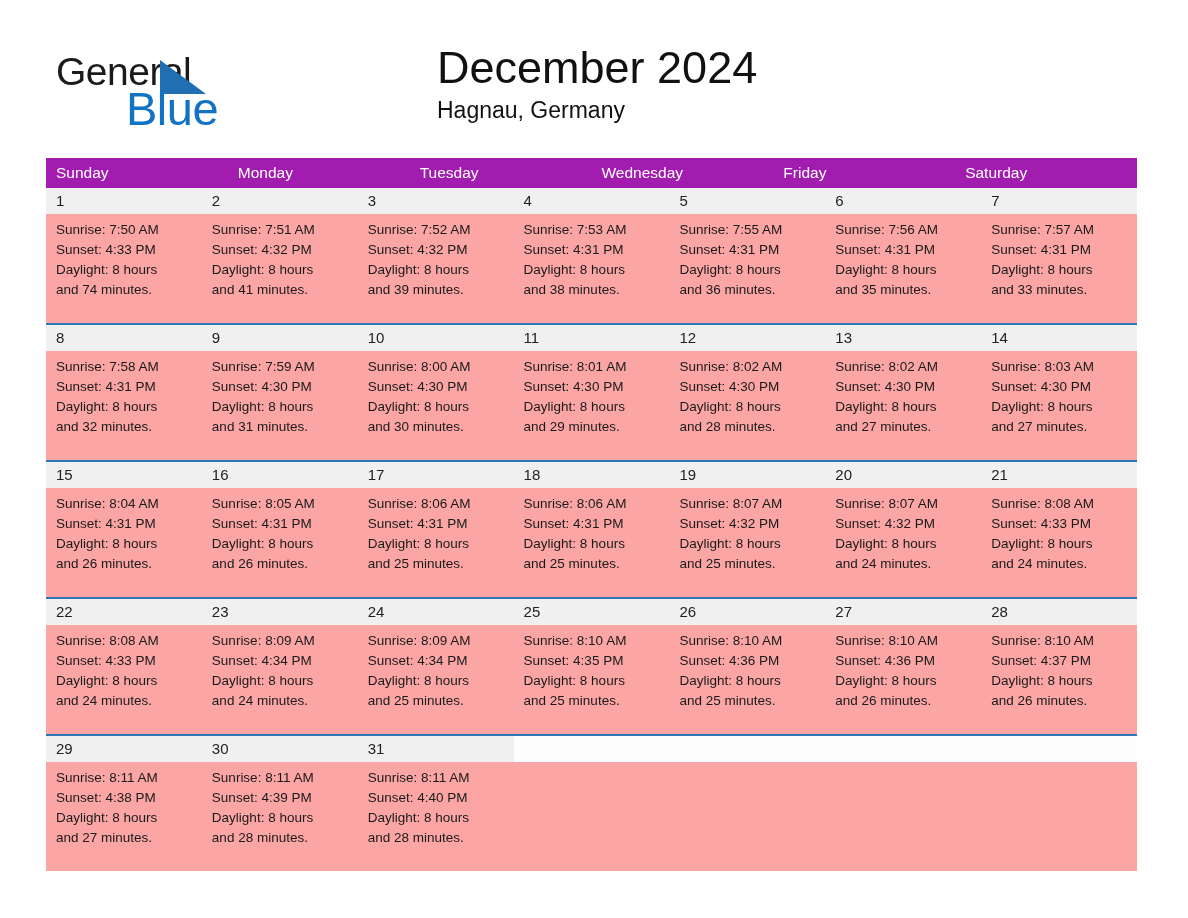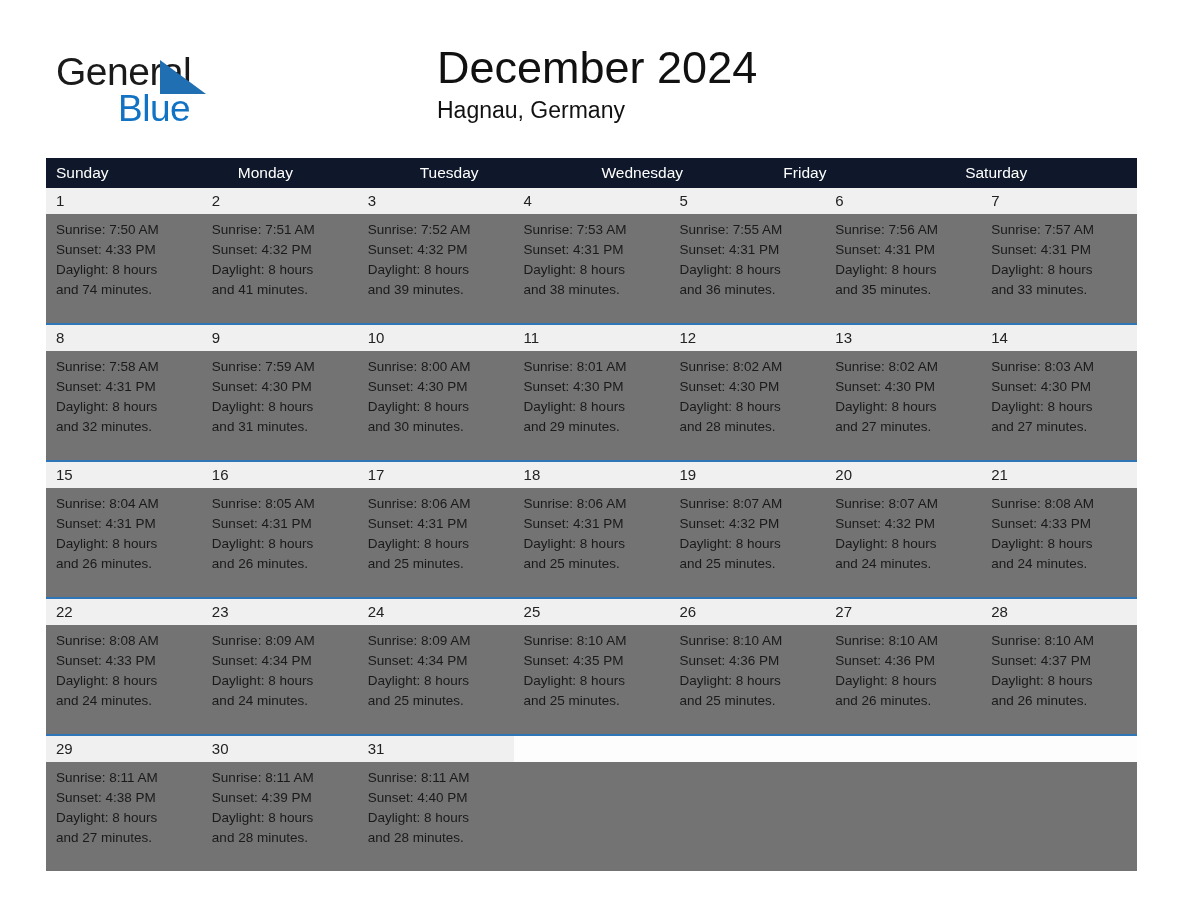--- a/index.html
+++ b/index.html
@@ -47,23 +47,23 @@
     position: absolute;
     left: 104px;
     top: 10px;
     width: 0;
     height: 0;
     border-left: 46px solid #1f6fb2;
     border-top: 34px solid transparent;
   }
   .brand-blue {
     position: absolute;
-    left: 62px;
+    left: 70px;
     top: 37px;
-    font-size: 37px;
+    font-size: 47px;
     color: #1273c4;
     letter-spacing: -0.5px;
     line-height: 44px;
     font-weight: 400;
   }
 
   .title-wrap {
     position: absolute;
     right: 0px;
     top: 0px;
@@ -88,21 +88,21 @@
   
   .calendar {
     position: absolute;
     left: 46px;
     top: 158px;
     width: 1091px;
   }
   .weekday-row {
     display: flex;
     width: 100%;
-    background: #0f172a;
+    background: #a21caf;
     height: 30px;
   }
   .weekday {
     flex: 1 1 0;
     color: #ffffff;
     font-size: 15.5px;
     line-height: 30px;
     padding-left: 10px;
     white-space: nowrap;
     overflow: hidden;
@@ -126,21 +126,21 @@
     color: #222222;
     line-height: 26px;
     padding-left: 10px;
   }
   .date-cell.empty { background: #fdfdfd; }
 
   .week-body {
     display: flex;
     width: 100%;
     height: 109px;
-    background: #737373;
+    background: #fca5a5;
   }
   .info-cell {
     flex: 1 1 0;
     padding: 6px 6px 0 10px;
   }
   .info-line {
     font-size: 13.5px;
     color: #1a1a1a;
     line-height: 20px;
     white-space: nowrap;

